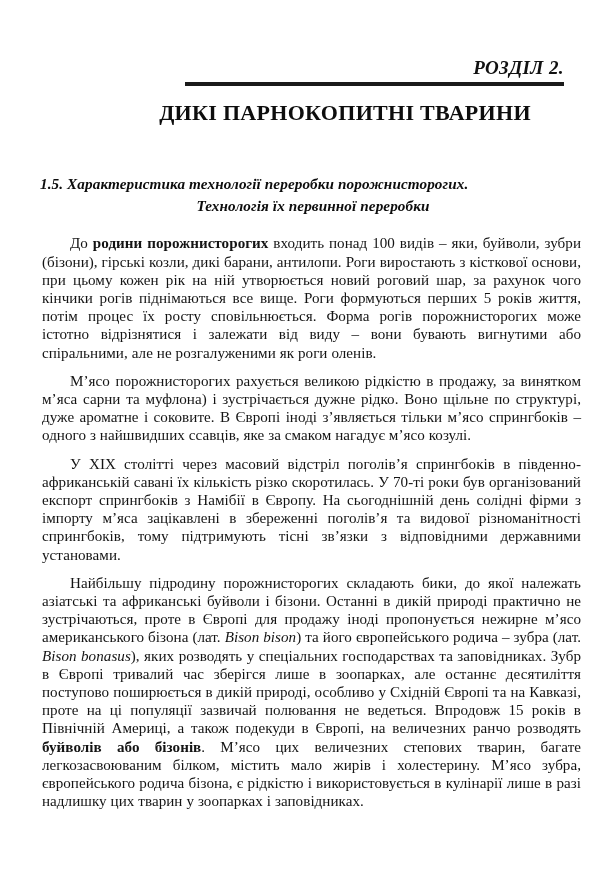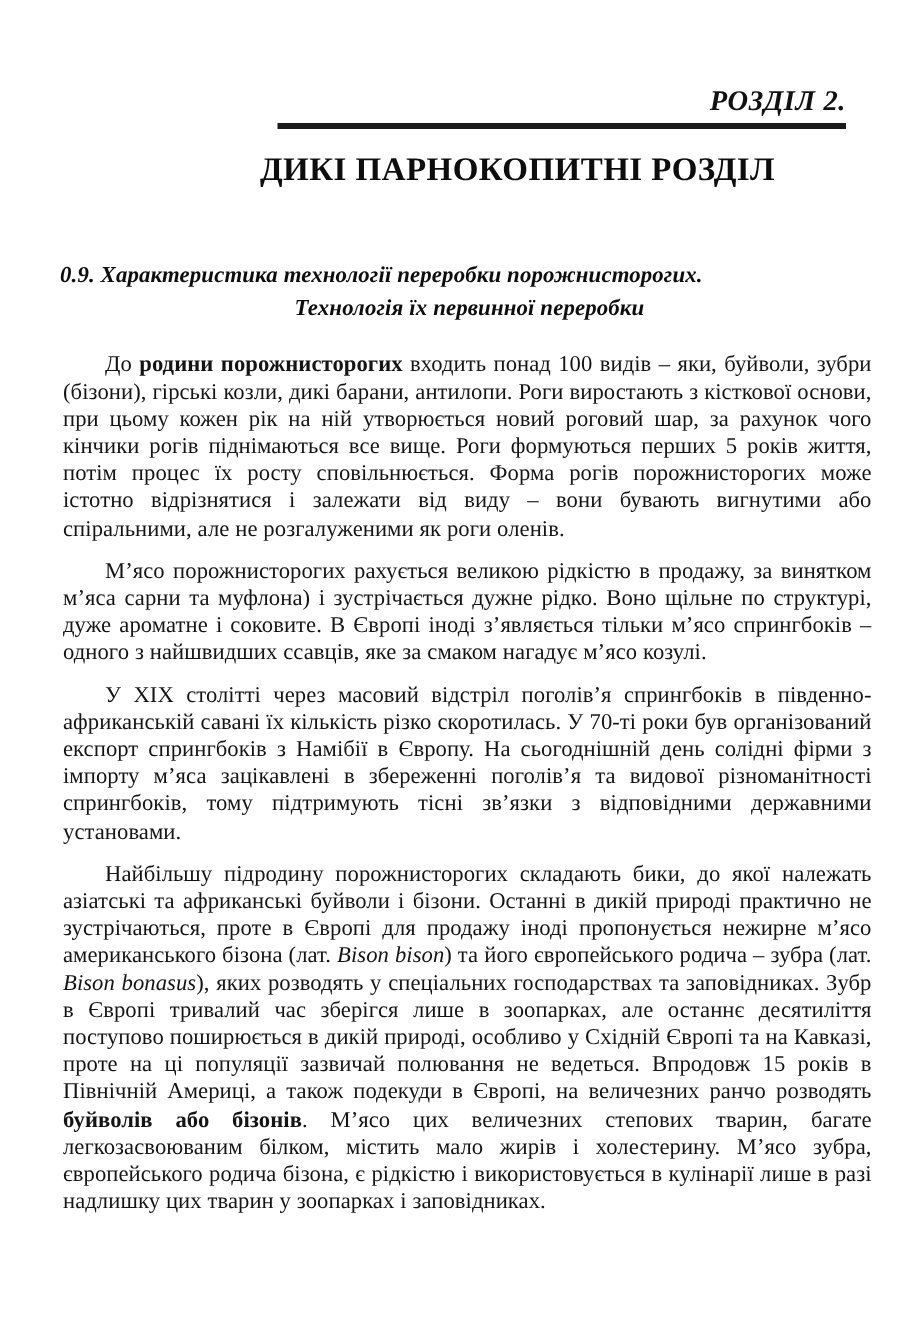--- a/index.html
+++ b/index.html
@@ -105,25 +105,25 @@
   i, em { font-style: italic; }
 </style>
 </head>
 <body>
 
 <div class="page">
 
   <div class="chapter-header">
     <div class="chapter-label">РОЗДІЛ 2.</div>
     <hr class="header-rule">
-    <h1 class="chapter-title">ДИКІ ПАРНОКОПИТНІ РОЗДІЛ</h1>
+    <h1 class="chapter-title">ДИКІ ПАРНОКОПИТНІ ТВАРИНИ</h1>
   </div>
 
   <h2 class="section-heading">
-    <span class="line-1">0.9. Характеристика технології переробки порожнисторогих.</span>
+    <span class="line-1">1.5. Характеристика технології переробки порожнисторогих.</span>
     <span class="line-2">Технологія їх первинної переробки</span>
   </h2>
 
   <div class="body-copy">
 
     <p><span>До </span><b>родини порожнисторогих</b><span> входить понад 100 видів – яки, буйволи, зубри (бізони), гірські козли, дикі барани, антилопи. Роги виростають з кісткової основи, при цьому кожен рік на ній утворюється новий роговий шар, за рахунок чого кінчики рогів піднімаються все вище. Роги формуються перших 5 років життя, потім процес їх росту сповільнюється. Форма рогів порожнисторогих може істотно відрізнятися і залежати від виду – вони бувають вигнутими або спіральними, але не розгалуженими як роги оленів.</span></p>
 
     <p><span>М’ясо порожнисторогих рахується великою рідкістю в продажу, за винятком м’яса сарни та муфлона) і зустрічається дужне рідко. Воно щільне по структурі, дуже ароматне і соковите. В Європі іноді з’являється тільки м’ясо спрингбоків – одного з найшвидших ссавців, яке за смаком нагадує м’ясо козулі.</span></p>
 
     <p><span>У XIX столітті через масовий відстріл поголів’я спрингбоків в південно-африканській савані їх кількість різко скоротилась. У 70-ті роки був організований експорт спрингбоків з Намібії в Європу. На сьогоднішній день солідні фірми з імпорту м’яса зацікавлені в збереженні поголів’я та видової різноманітності спрингбоків, тому підтримують тісні зв’язки з відповідними державними установами.</span></p>

